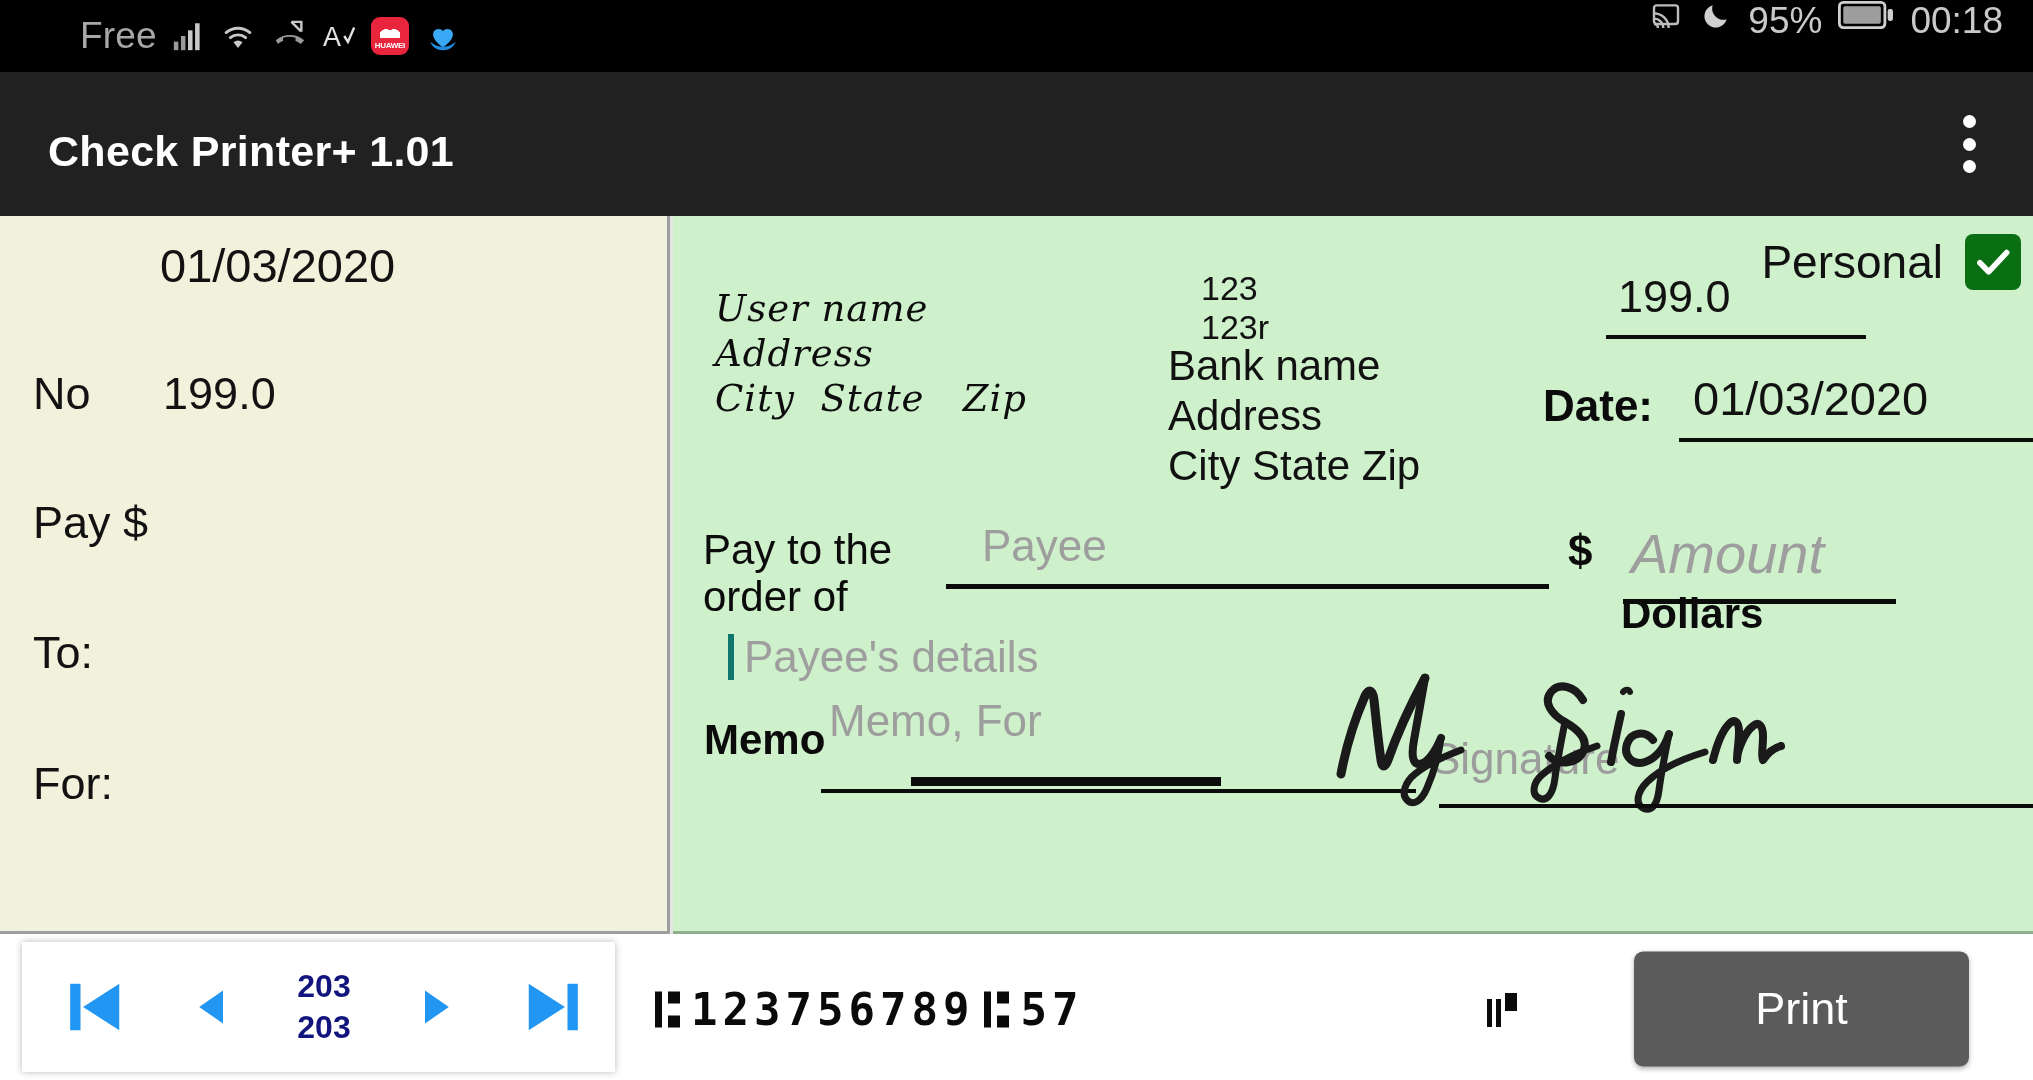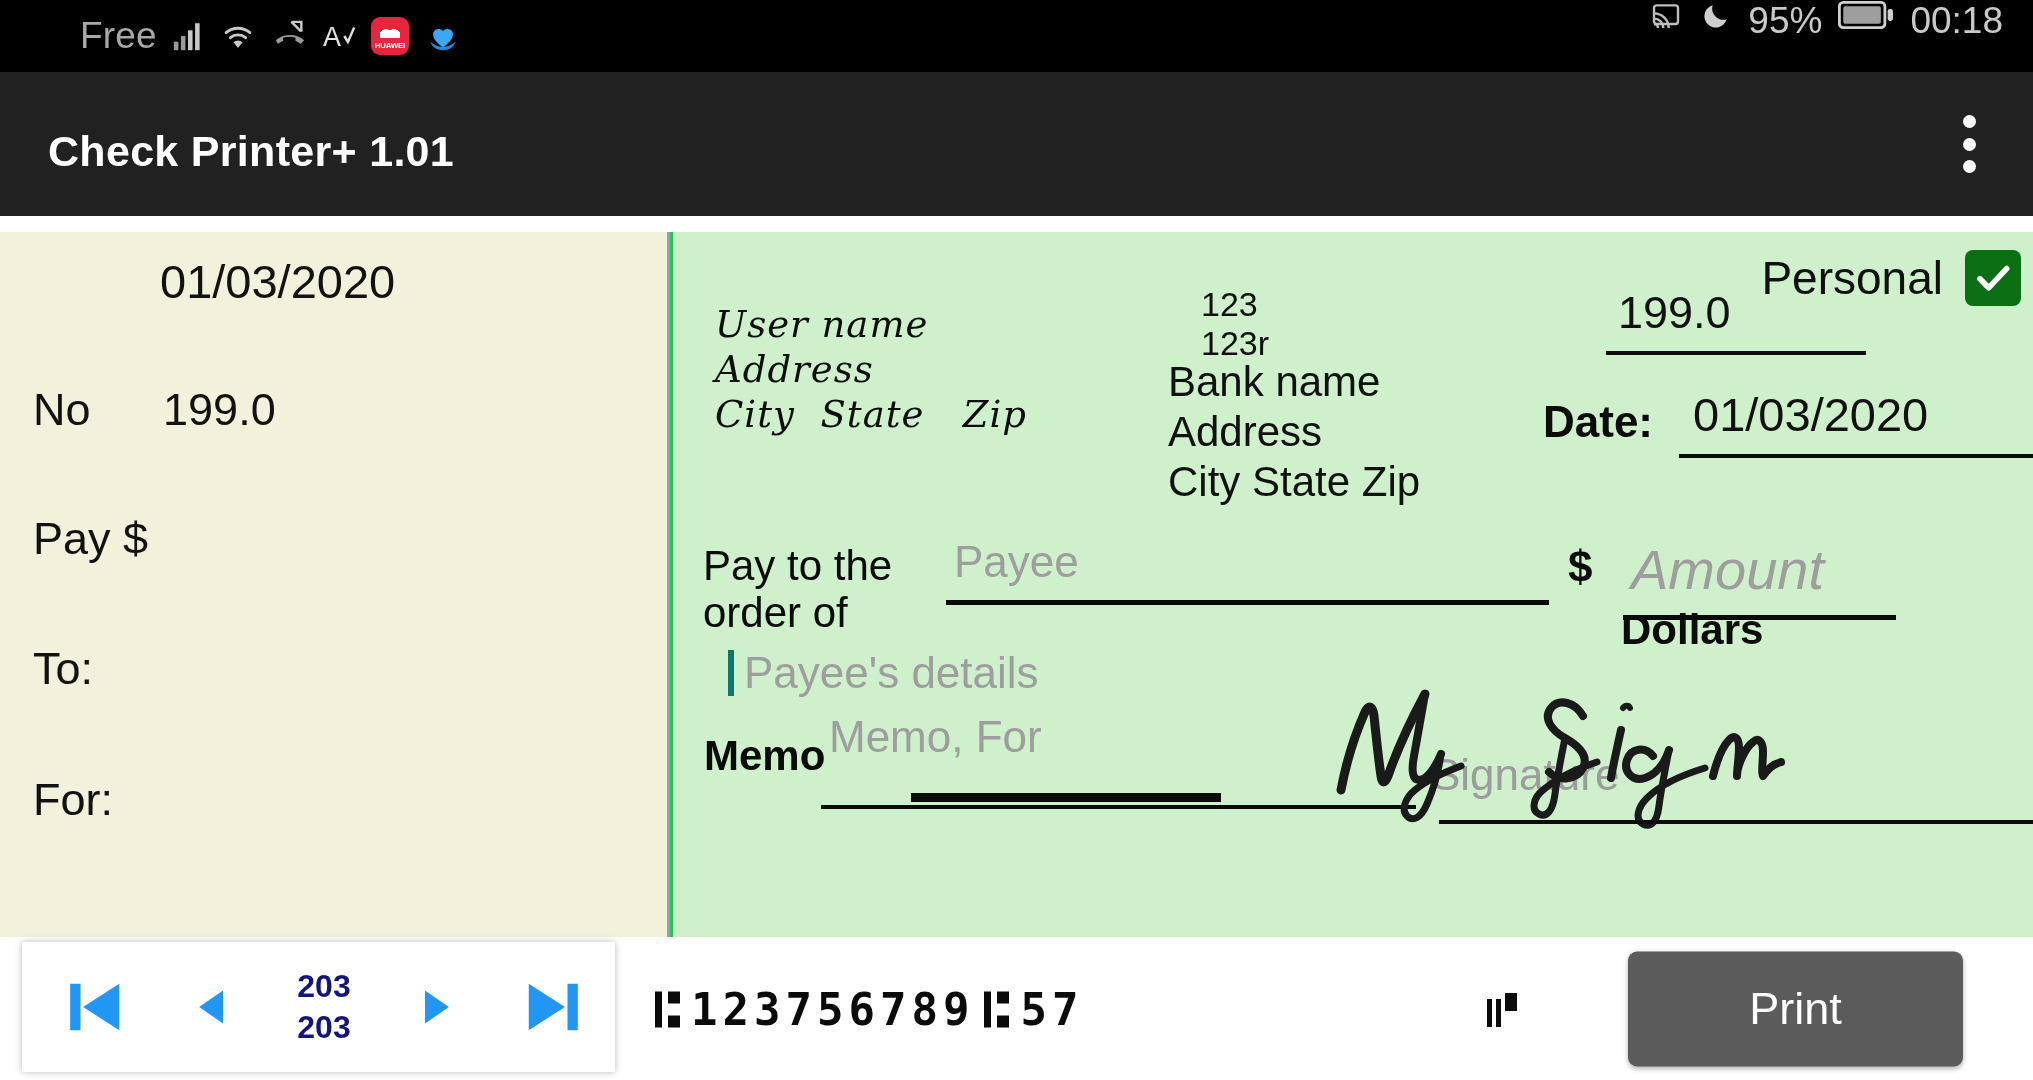--- a/index.html
+++ b/index.html
@@ -79,23 +79,23 @@
     justify-content: space-between; padding: 6px 0;
     cursor: pointer;
   }
   .overflow i {
     display: block; width: 13px; height: 13px;
     border-radius: 50%; background: #ffffff;
   }
 
   
   .content {
-    position: absolute; left: 0; top: 232px;
+    position: absolute; left: 0; top: 216px;
     width: 1772px; height: 718px;
-    background: #22c55e;
+    background: #e5e5e5;
   }
 
   
   .left-panel {
     position: absolute; left: 0; top: 0;
     width: 670px; height: 718px;
     background: #f2f2dc;
     border-right: 3px solid #9e9e9e;
     border-bottom: 3px solid #9e9e9e;
   }
@@ -181,21 +181,21 @@
 
   
   .payto-lbl {
     position: absolute; left: 30px; top: 310px;
     font-size: 42px; font-weight: normal; color: #0b0b0b;
     line-height: 1.12;
   }
   .payee-wrap {
     position: absolute; left: 273px; top: 305px; width: 603px;
   }
-  .payee-ph { font-size: 44px; color: #9e9e9e; padding-left: 8px; }
+  .payee-ph { font-size: 44px; color: #9e9e9e; padding-left: 8px; margin-left: 28px; }
   .payee-rule { margin-top: 13px; height: 5px; background: #0b0b0b; }
 
   .dollar-sign {
     position: absolute; left: 895px; top: 310px;
     font-size: 44px; font-weight: bold; color: #0b0b0b;
   }
   .amount-wrap {
     position: absolute; left: 950px; top: 305px; width: 273px;
   }
   .amount-ph { font-size: 56px; color: #9e9e9e; padding-left: 8px; font-style: italic; }
@@ -294,21 +294,21 @@
     content: ""; position: absolute; left: 0; top: 8px;
     width: 5px; height: 28px; background: #0a0a0a;
     box-shadow: 9px 0 0 0 #0a0a0a;
   }
   .onus::after {
     content: ""; position: absolute; left: 18px; top: 2px;
     width: 12px; height: 18px; background: #0a0a0a;
   }
 
   .print-btn {
-    position: absolute; right: 70px; top: 50%;
+    position: absolute; right: 64px; top: 50%;
     transform: translateY(-50%);
     width: 335px; height: 115px;
     background: #5b5b5b; border-radius: 9px;
     display: flex; align-items: center; justify-content: center;
     color: #ffffff; font-size: 45px;
     cursor: pointer;
     box-shadow: 0 2px 5px rgba(0,0,0,.3);
   }
 </style>
 </head>

